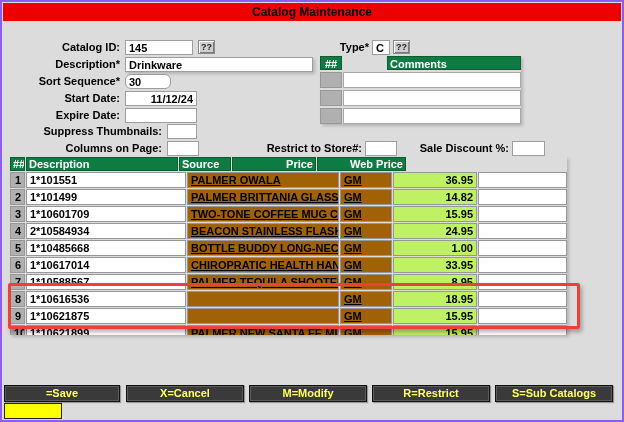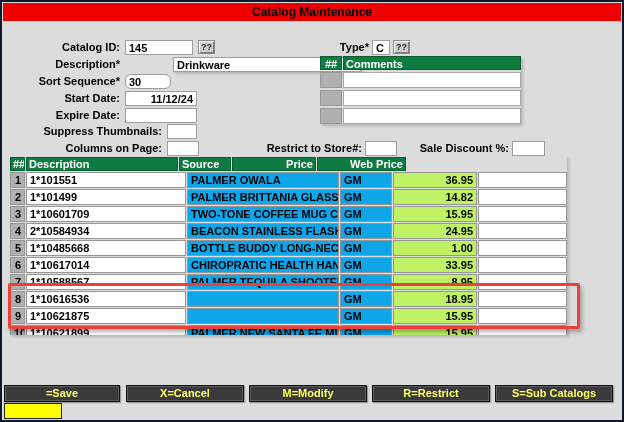--- a/index.html
+++ b/index.html
@@ -5,21 +5,21 @@
   * { margin:0; padding:0; box-sizing:border-box; }
   html,body { width:624px; height:422px; }
   body {
     font-family:"Liberation Sans", sans-serif;
     font-weight:bold;
     background:#f0f0f0;
   }
   .window {
     position:relative; width:624px; height:422px;
     background:#dcdcdc;
-    border:2px solid #0f172a;
+    border:2px solid #8b5cf6;
     overflow:hidden;
   }
   .titlebar {
     position:absolute; top:1px; left:1px; right:1px; height:18px;
     background:#ef0000;
     color:#000; font-size:12px; line-height:18px; text-align:center;
   }
   .flabel {
     position:absolute; height:15px; line-height:15px;
     font-size:11px; color:#000; text-align:right;
@@ -42,21 +42,21 @@
   
   .comments {
     position:absolute; left:318px; top:54px; width:201px;
   }
   .c-head { display:flex; gap:1px; height:14px; }
   .c-head .hc {
     background:#0e7c42; color:#fff; font-size:11px; line-height:14px;
     padding:0 2px; border:1px solid #0a5c31;
   }
   .c-head .hc.num { width:22px; text-align:center; }
-  .c-head .hc.txt { flex:1; }
+  .c-head .hc.txt { flex:1;margin-left:44px; }
   .c-row { display:flex; gap:1px; height:16px; margin-top:2px; }
   .c-row .nc { width:22px; background:#b0b0b0; border:1px solid #989898; }
   .c-row .vc { flex:1; background:#fff; border:1px solid #a8a8a8; }
   
   .items {
     position:absolute; left:8px; top:155px; width:557px; height:178px;
     overflow:hidden; background:#dcdcdc;
   }
   .t-head { display:flex; gap:1px; height:14px; }
   .t-head .hc {
@@ -65,21 +65,21 @@
   }
   .trow { display:flex; gap:1px; height:16px; margin-top:1px; }
   .trow .c {
     font-size:11px; line-height:14px; padding:0 3px;
     border:1px solid #979797; overflow:hidden; white-space:nowrap; color:#000;
   }
   .w-num{width:15px;} .w-sku{width:160px;} .w-desc{width:152px;}
   .w-src{width:52px;} .w-price{width:84px;} .w-web{width:89px;}
   .cell-num  { background:#b0b0b0; text-align:right; padding:0 1px; }
   .cell-sku  { background:#ffffff; }
-  .cell-gray { background:#0ea5e9; }
+  .cell-gray { background:#a16207;text-decoration:underline; }
   .cell-price{ background:#bef264; text-align:right; }
   .cell-web  { background:#ffffff; }
   .t-head .ar { text-align:right; }
   
   .hl-rect {
     position:absolute; left:6px; top:281px; width:572px; height:46px;
     border:3px solid #e8423b; border-radius:2px;
     box-shadow:2px 3px 4px rgba(0,0,0,0.30);
     pointer-events:none; z-index:10;
   }
@@ -106,21 +106,21 @@
 
   <div class="flabel" style="left:0;width:118px;top:38px">Catalog ID:</div>
   <input class="finput" style="left: 123px; top: 38px; width: 68px;" type="text" value="145">
   <div class="qbtn" style="left:196px;top:38px">??</div>
 
   <div class="flabel" style="left:300px;width:67px;top:38px">Type*</div>
   <input class="finput" style="left: 370px; top: 38px; width: 18px;" type="text" value="C">
   <div class="qbtn" style="left:391px;top:38px">??</div>
 
   <div class="flabel" style="left:0;width:118px;top:55px">Description*</div>
-  <input class="finput shadow" style="left: 123px; top: 55px; width: 188px; margin-left: 48px;" type="text" value="Drinkware">
+  <input class="finput shadow" style="left: 123px; top: 55px; width: 188px;" type="text" value="Drinkware">
 
   <div class="flabel" style="left:0;width:118px;top:72px">Sort Sequence*</div>
   <input class="finput" style="left: 123px; top: 72px; width: 46px; border-radius: 6px;" type="text" value="30">
 
   <div class="flabel" style="left:0;width:118px;top:89px">Start Date:</div>
   <input class="finput right" style="left: 123px; top: 89px; width: 72px;" type="text" value="11/12/24">
 
   <div class="flabel" style="left:0;width:118px;top:106px">Expire Date:</div>
   <input class="finput" style="left: 123px; top: 106px; width: 72px;" type="text" value="">
 

